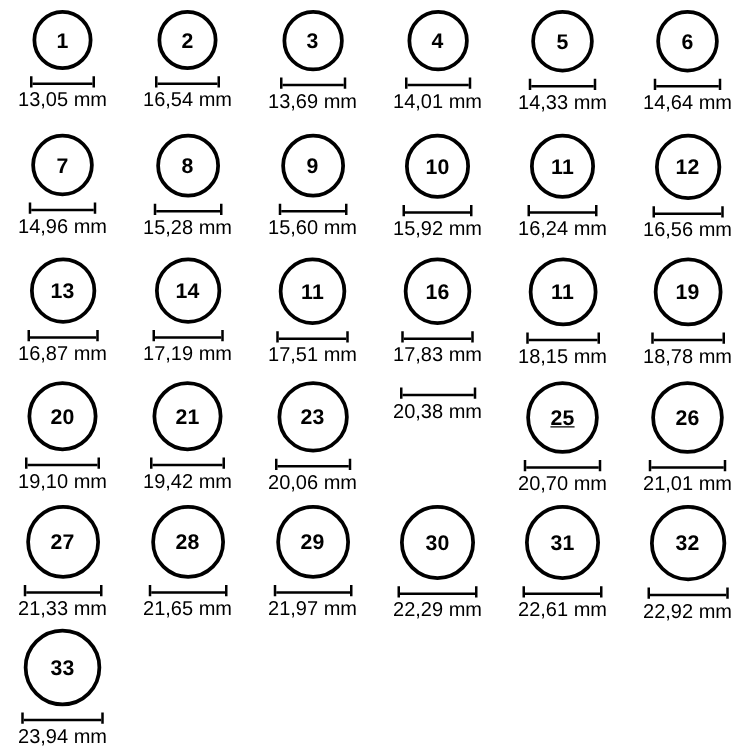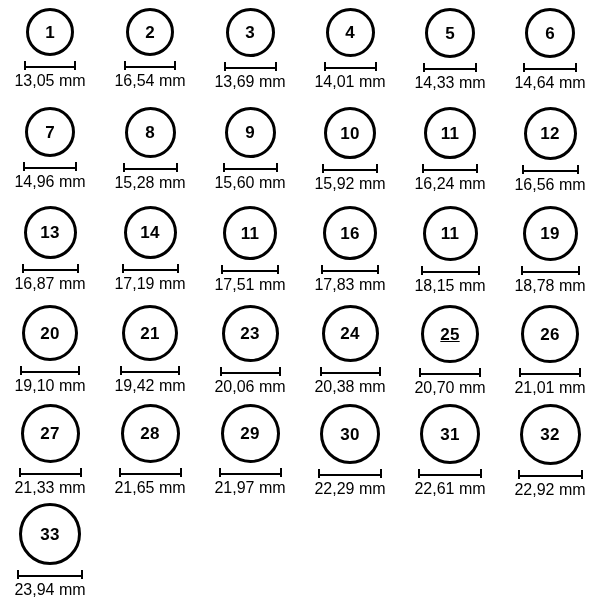--- a/index.html
+++ b/index.html
@@ -269,23 +269,20 @@
       <div class="cell">
         <div class="ring" style="width: 57px; height: 57px; align-items: center;">
           <span class="ring-size">23</span>
         </div>
         <div class="dim">
           <div class="dim-line" style="width: 57px;"></div>
         </div>
         <div class="dim-label">20,06 mm</div>
       </div>
       <div class="cell">
-        <div class="ring" style="width: 57px; height: 57px;">
-          <span class="ring-size">24</span>
-        </div>
         <div class="dim">
           <div class="dim-line" style="width: 57px;"></div>
         </div>
         <div class="dim-label">20,38 mm</div>
       </div>
       <div class="cell">
         <div class="ring" style="width: 58px; height: 58px; text-decoration: underline;">
           <span class="ring-size">25</span>
         </div>
         <div class="dim">

